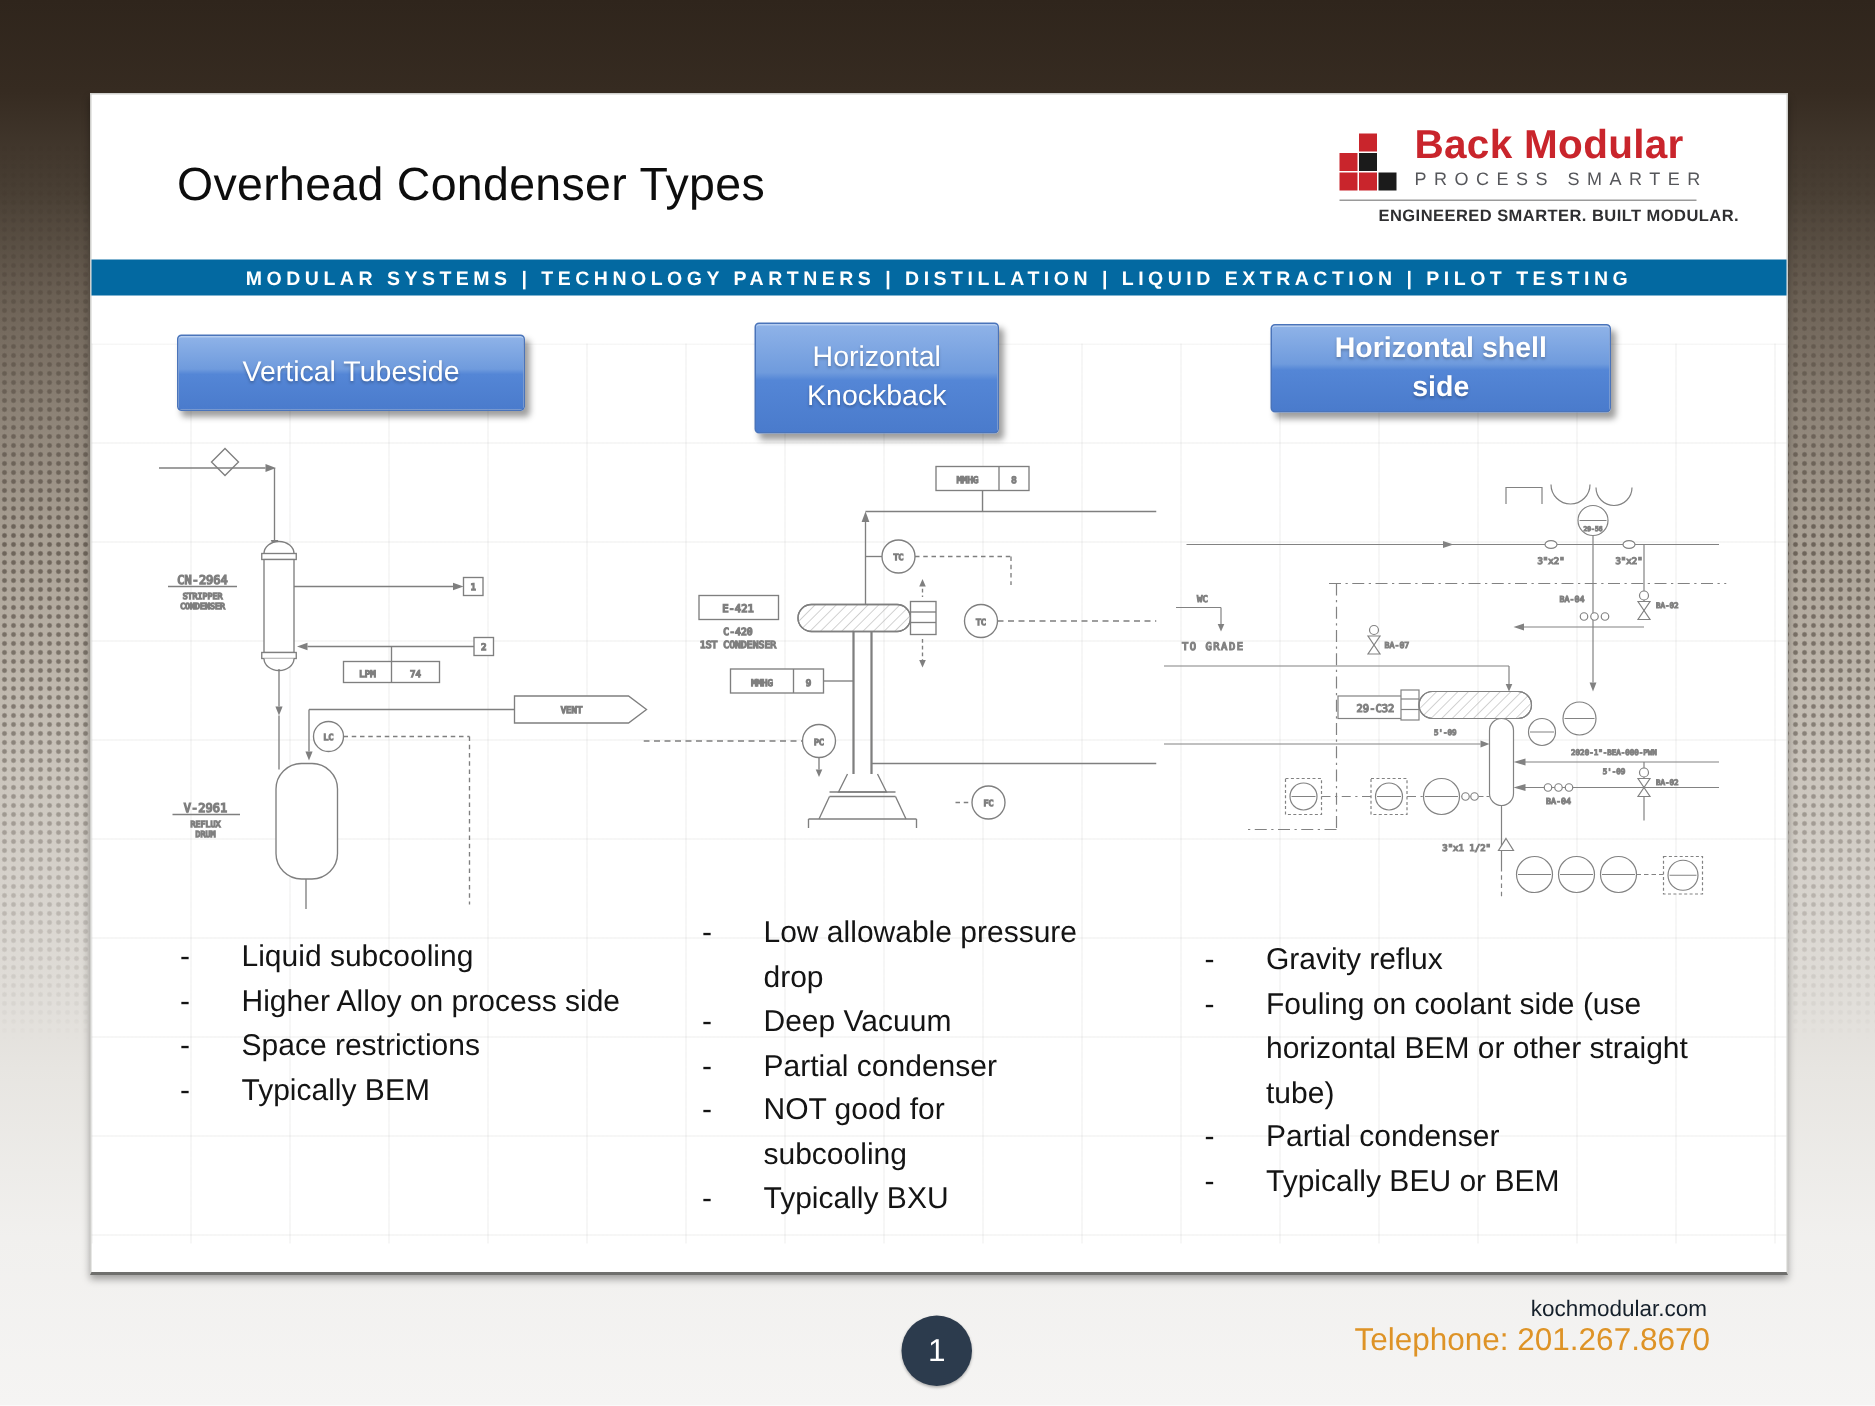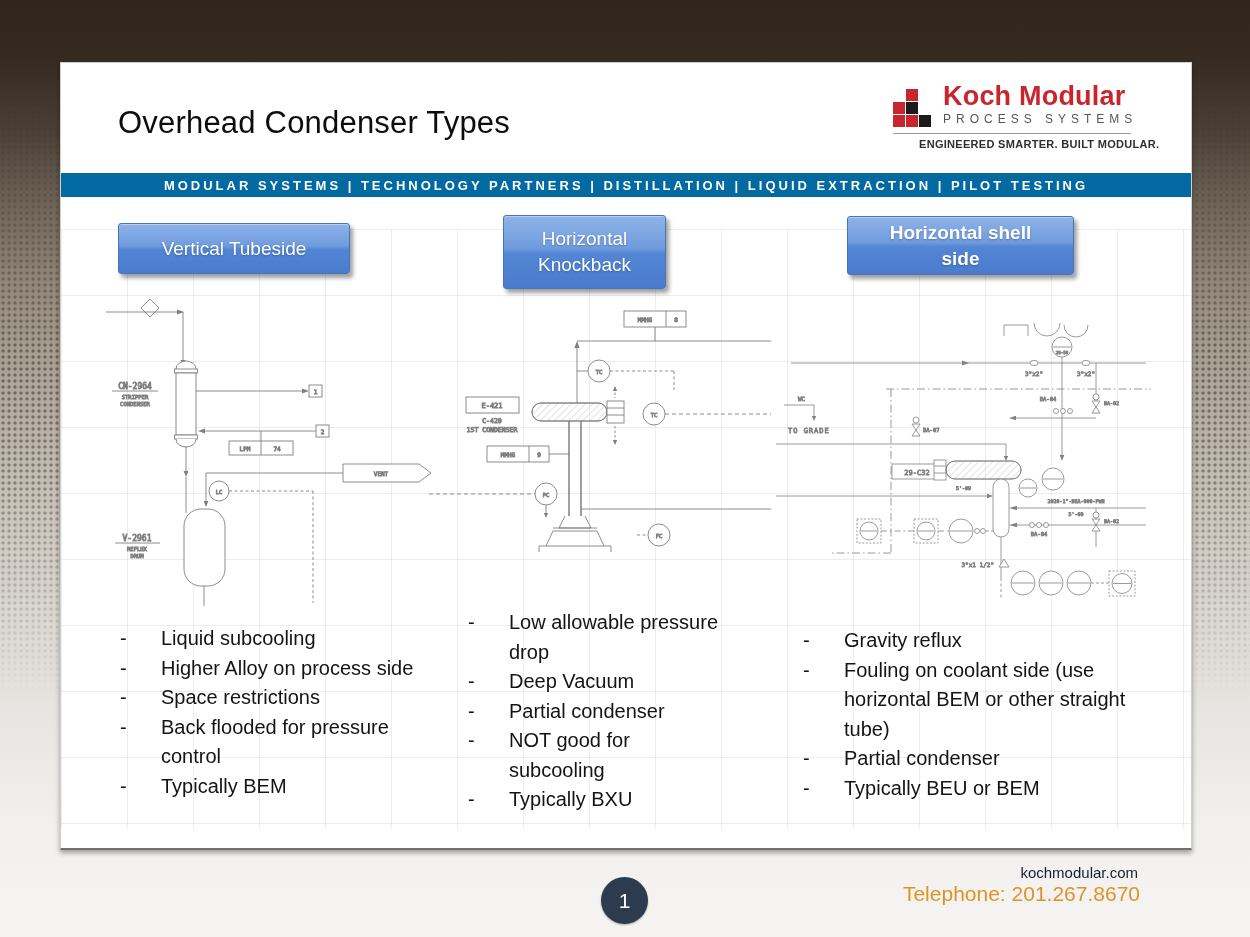--- a/index.html
+++ b/index.html
@@ -112,22 +112,22 @@
             <div class="lm-cell lm-dark"></div>
             <div class="lm-cell lm-empty"></div>
           </div>
         <div class="lm-row">
             <div class="lm-cell lm-red"></div>
             <div class="lm-cell lm-red"></div>
             <div class="lm-cell lm-dark"></div>
           </div>
       </div>
       <div class="logo-text">
-        <div class="logo-name">Koch Modular</div>
-        <div class="logo-sub">PROCESS SYSTEMS</div>
+        <div class="logo-name">Back Modular</div>
+        <div class="logo-sub">PROCESS SMARTER</div>
       </div>
     </div>
     <div class="logo-divider"></div>
     <div class="logo-tagline">ENGINEERED SMARTER. BUILT MODULAR.</div>
   </div>
 
   <div class="banner">MODULAR SYSTEMS | TECHNOLOGY PARTNERS | DISTILLATION | LIQUID EXTRACTION | PILOT TESTING</div>
 
   <div class="blue-btn btn-1">
     <span>Vertical Tubeside</span>
@@ -428,21 +428,20 @@
           <circle cx="346" cy="280.5" r="10" fill="#fff"></circle>
           <line x1="337" y1="280.5" x2="355" y2="280.5"></line>
         </g>
     </svg>
   </div>
 
   <div class="bullets list-1">
     <div class="bi">Liquid subcooling</div>
     <div class="bi">Higher Alloy on process side</div>
     <div class="bi">Space restrictions</div>
-    <div class="bi">Back flooded for pressure control</div>
     <div class="bi">Typically BEM</div>
   </div>
   <div class="bullets list-2">
     <div class="bi">Low allowable pressure drop</div>
     <div class="bi">Deep Vacuum</div>
     <div class="bi">Partial condenser</div>
     <div class="bi">NOT good for subcooling</div>
     <div class="bi">Typically BXU</div>
   </div>
   <div class="bullets list-3">

